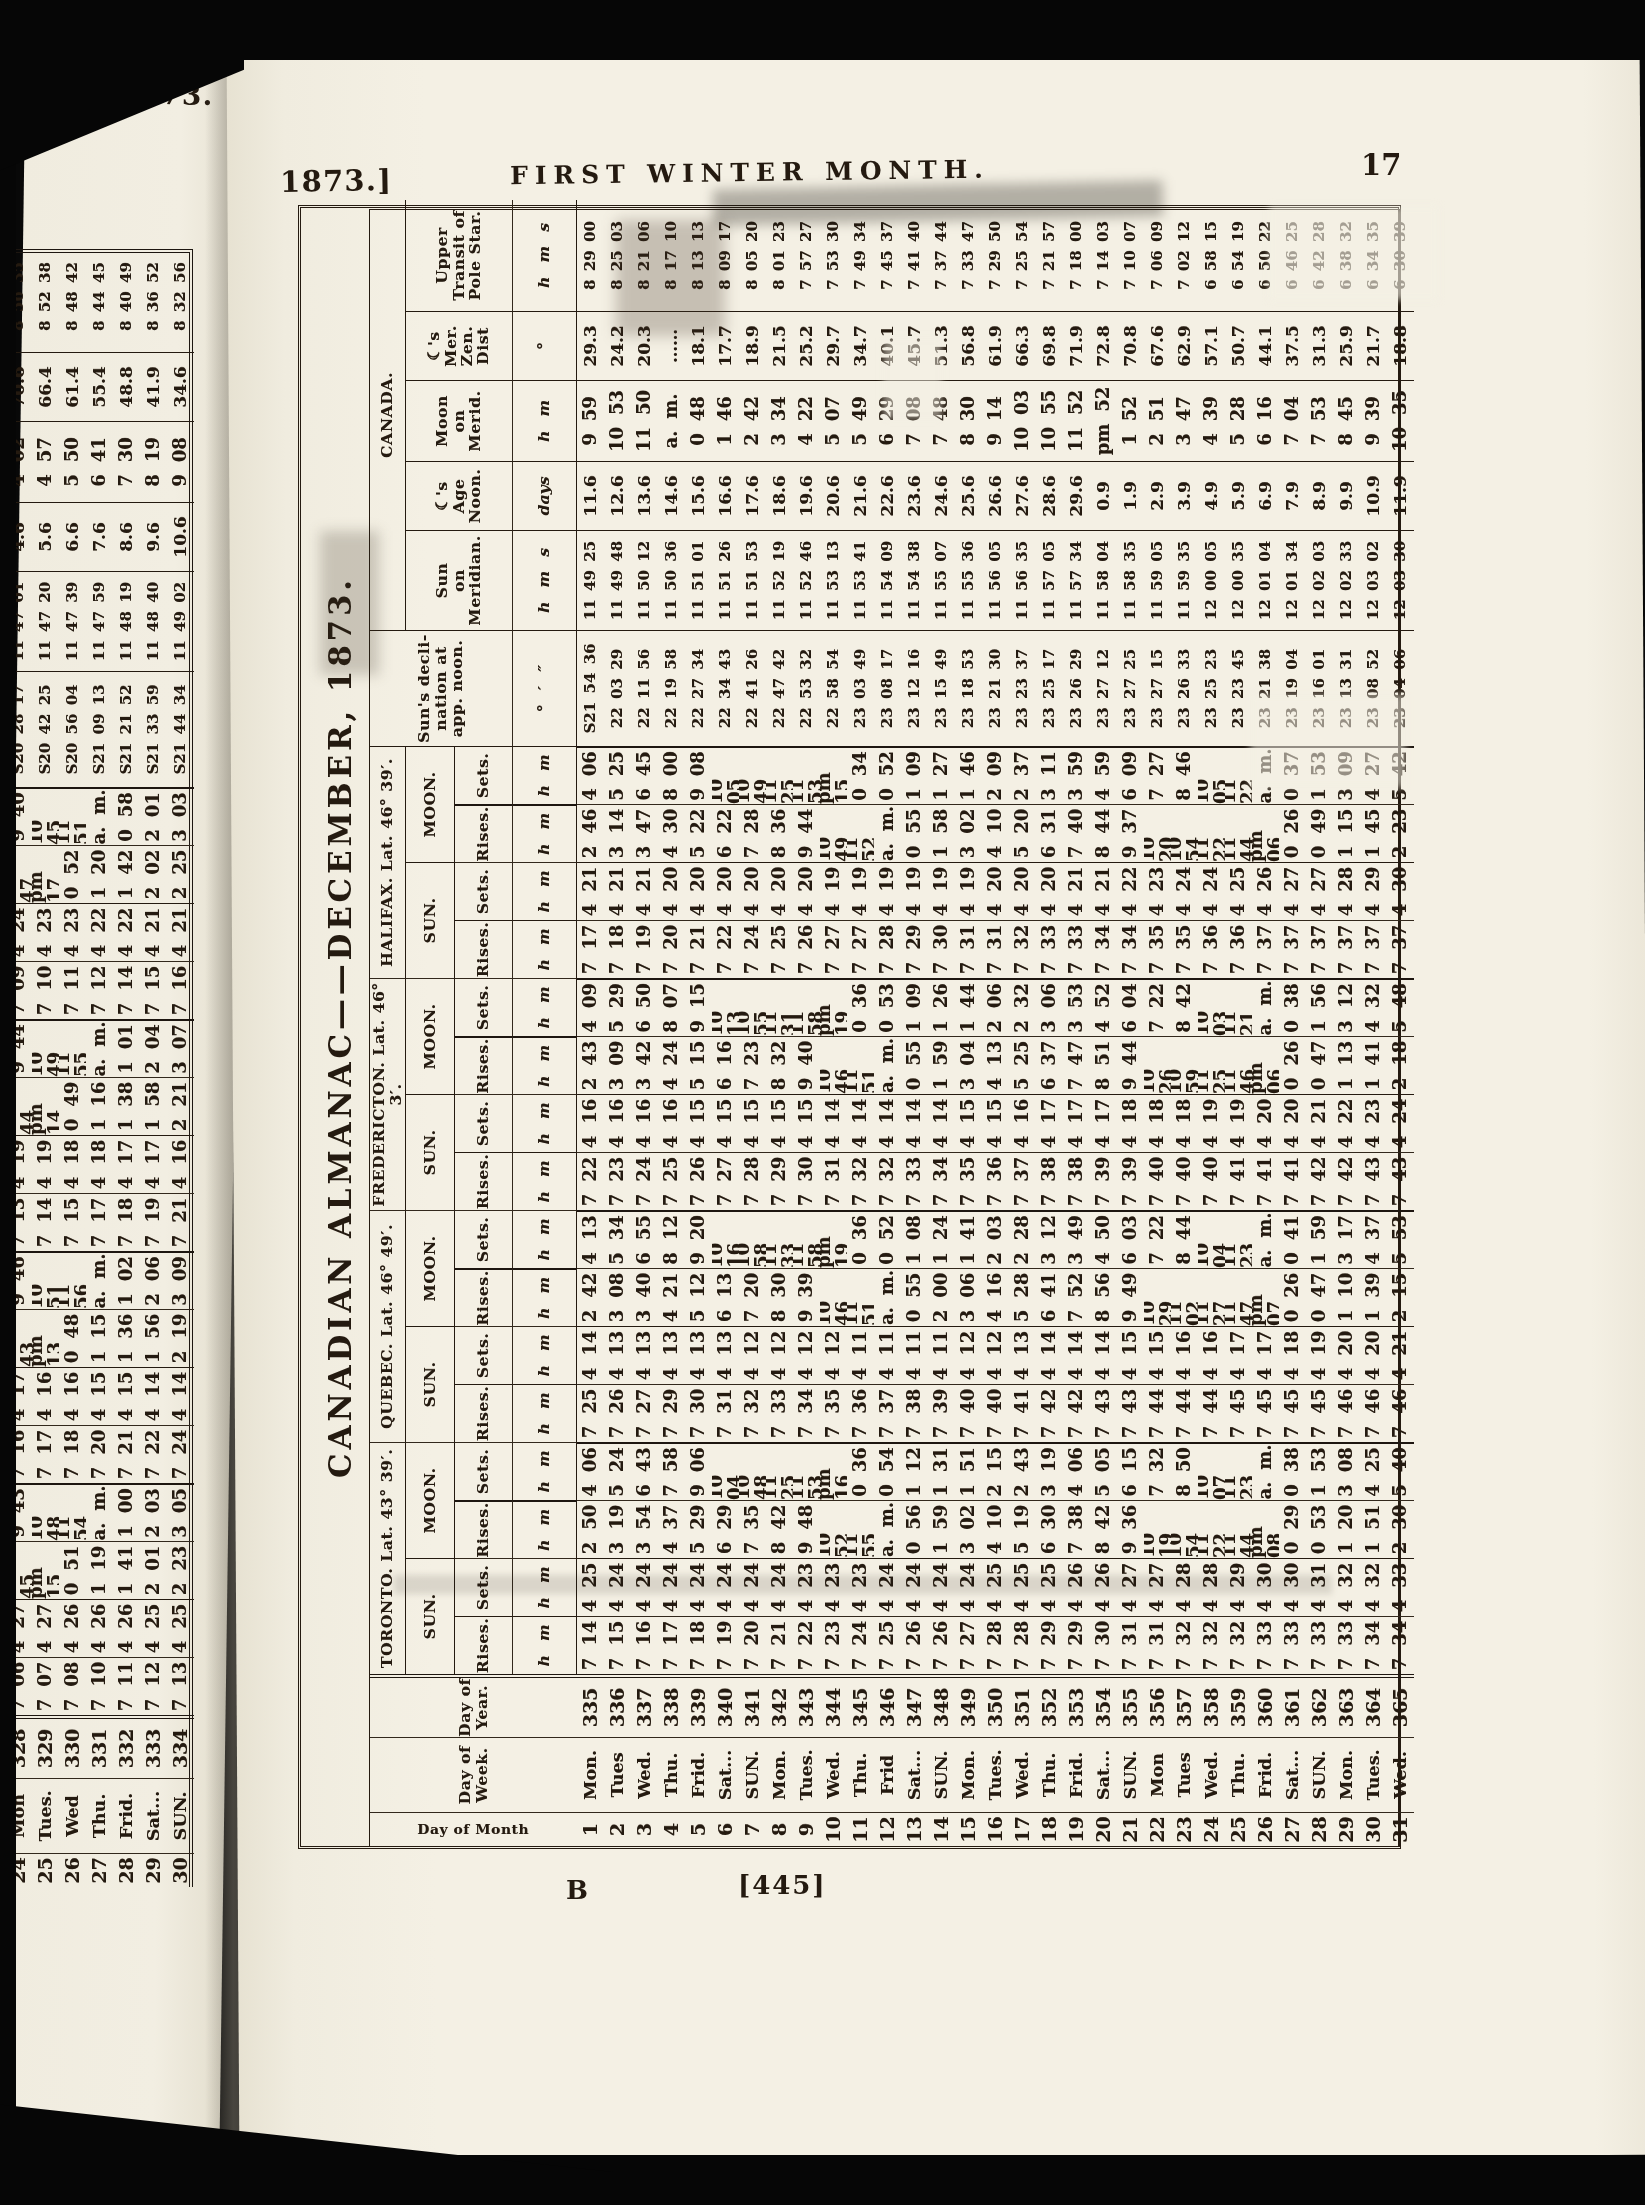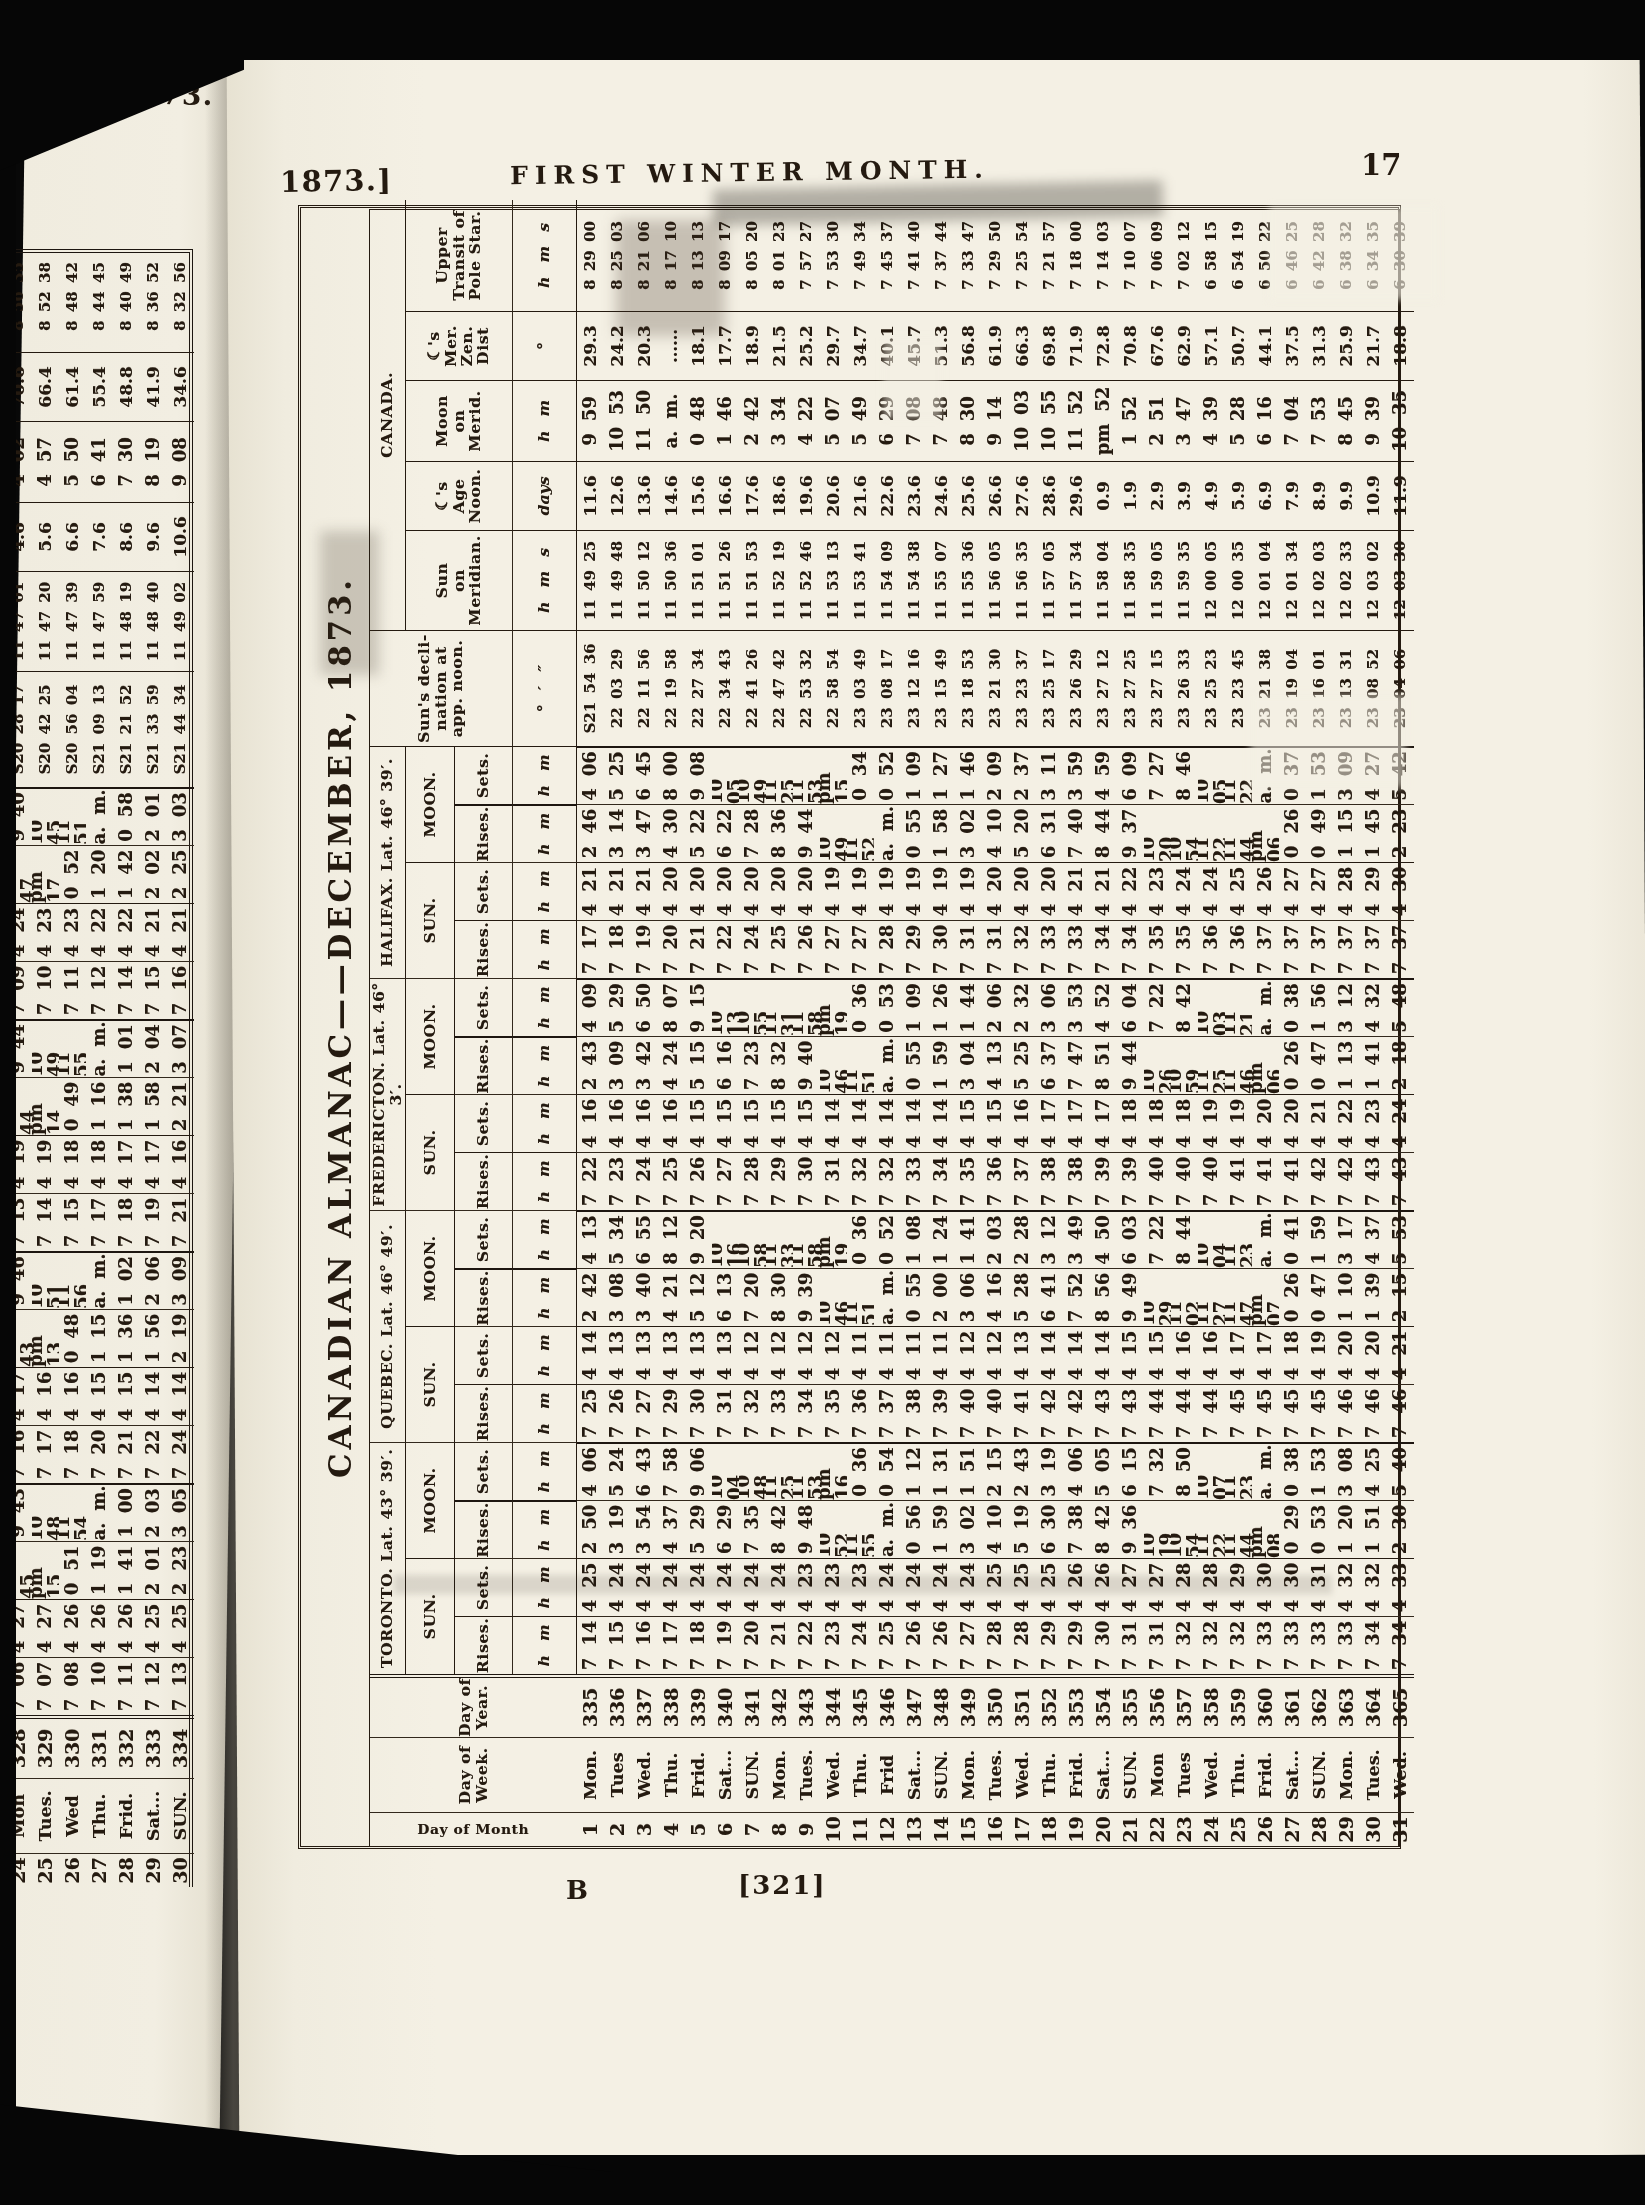--- a/index.html
+++ b/index.html
@@ -1120,21 +1120,21 @@
         <div class="c s b2" style="grid-area: 35 / 20;">23 04 06</div>
         <div class="c s b2" style="grid-area: 35 / 21;">12 03 30</div>
         <div class="c a b2" style="grid-area: 35 / 22;">11.9</div>
         <div class="c t b2" style="grid-area: 35 / 23;">10 35</div>
         <div class="c a b2" style="grid-area: 35 / 24;">18.8</div>
         <div class="c s " style="grid-area: 35 / 25;">6 30 39</div>
       </div>
   </div>
 
   <div id="sig-b" class="furn">B</div>
-  <div id="page-ref" class="furn">[321]</div>
+  <div id="page-ref" class="furn">[445]</div>
 
   <div id="sm1" class="sm"></div>
   <div id="sm2" class="sm"></div>
   <div id="sm3" class="sm"></div>
   <div id="sm4" class="sm"></div>
   <div id="sm5" class="sm"></div>
   <div id="sm6" class="sm"></div>
   <div id="sm7" class="sm"></div>
 
   <div id="film-top" class="film"></div>

